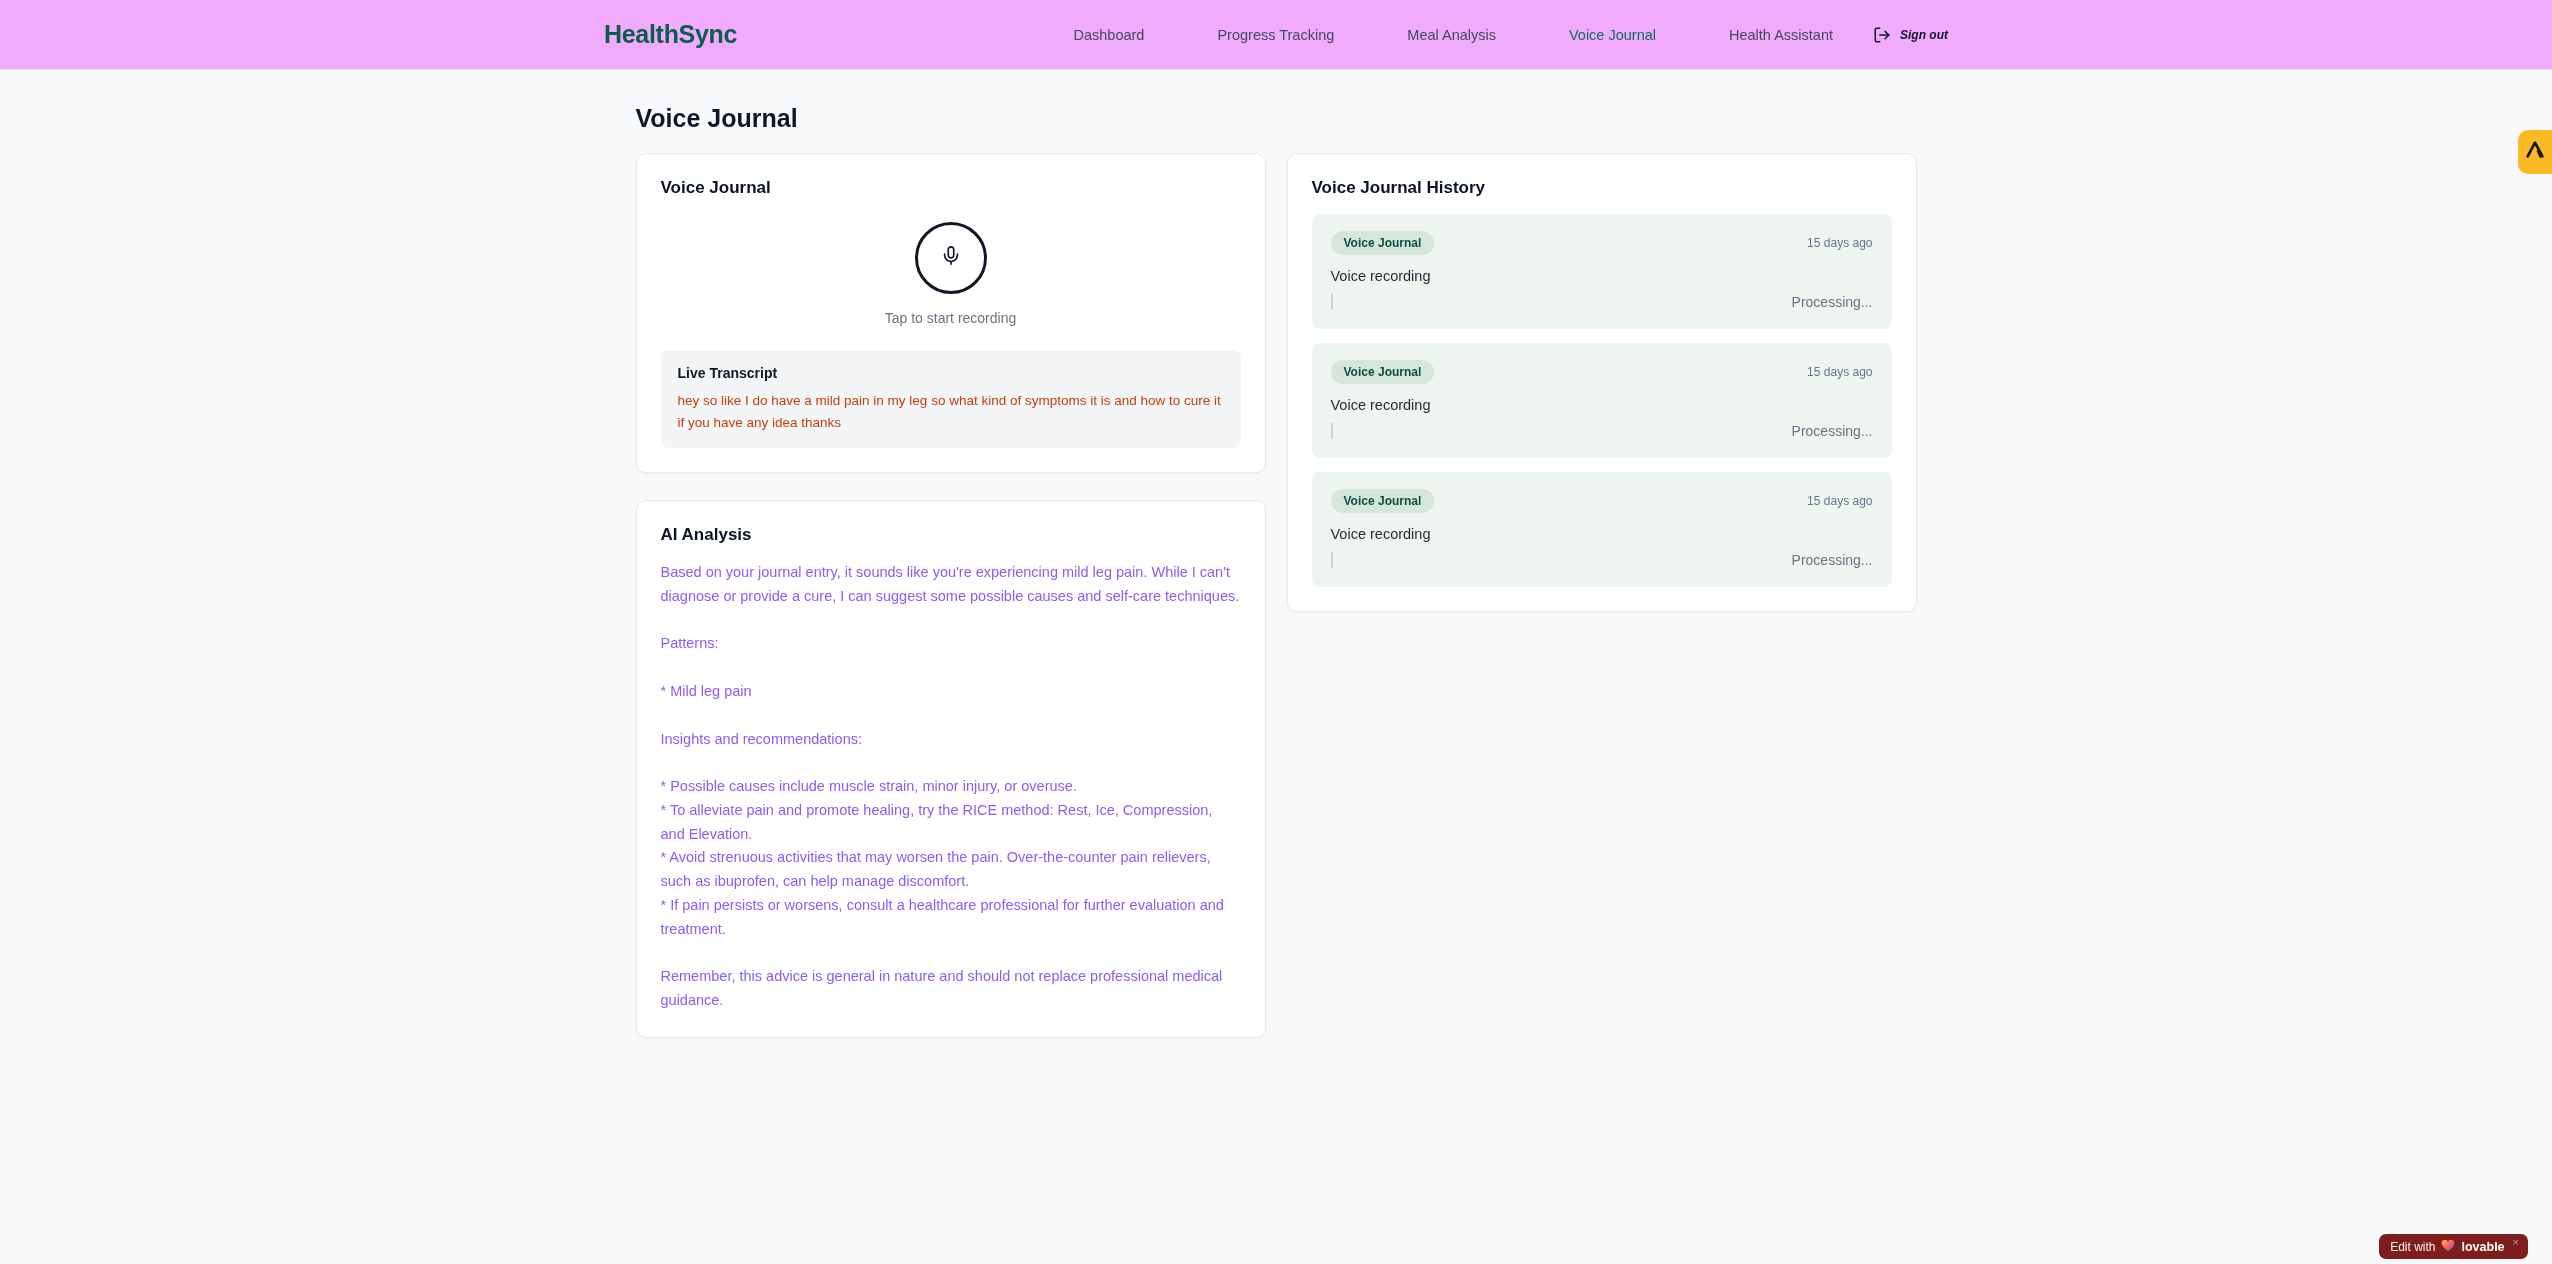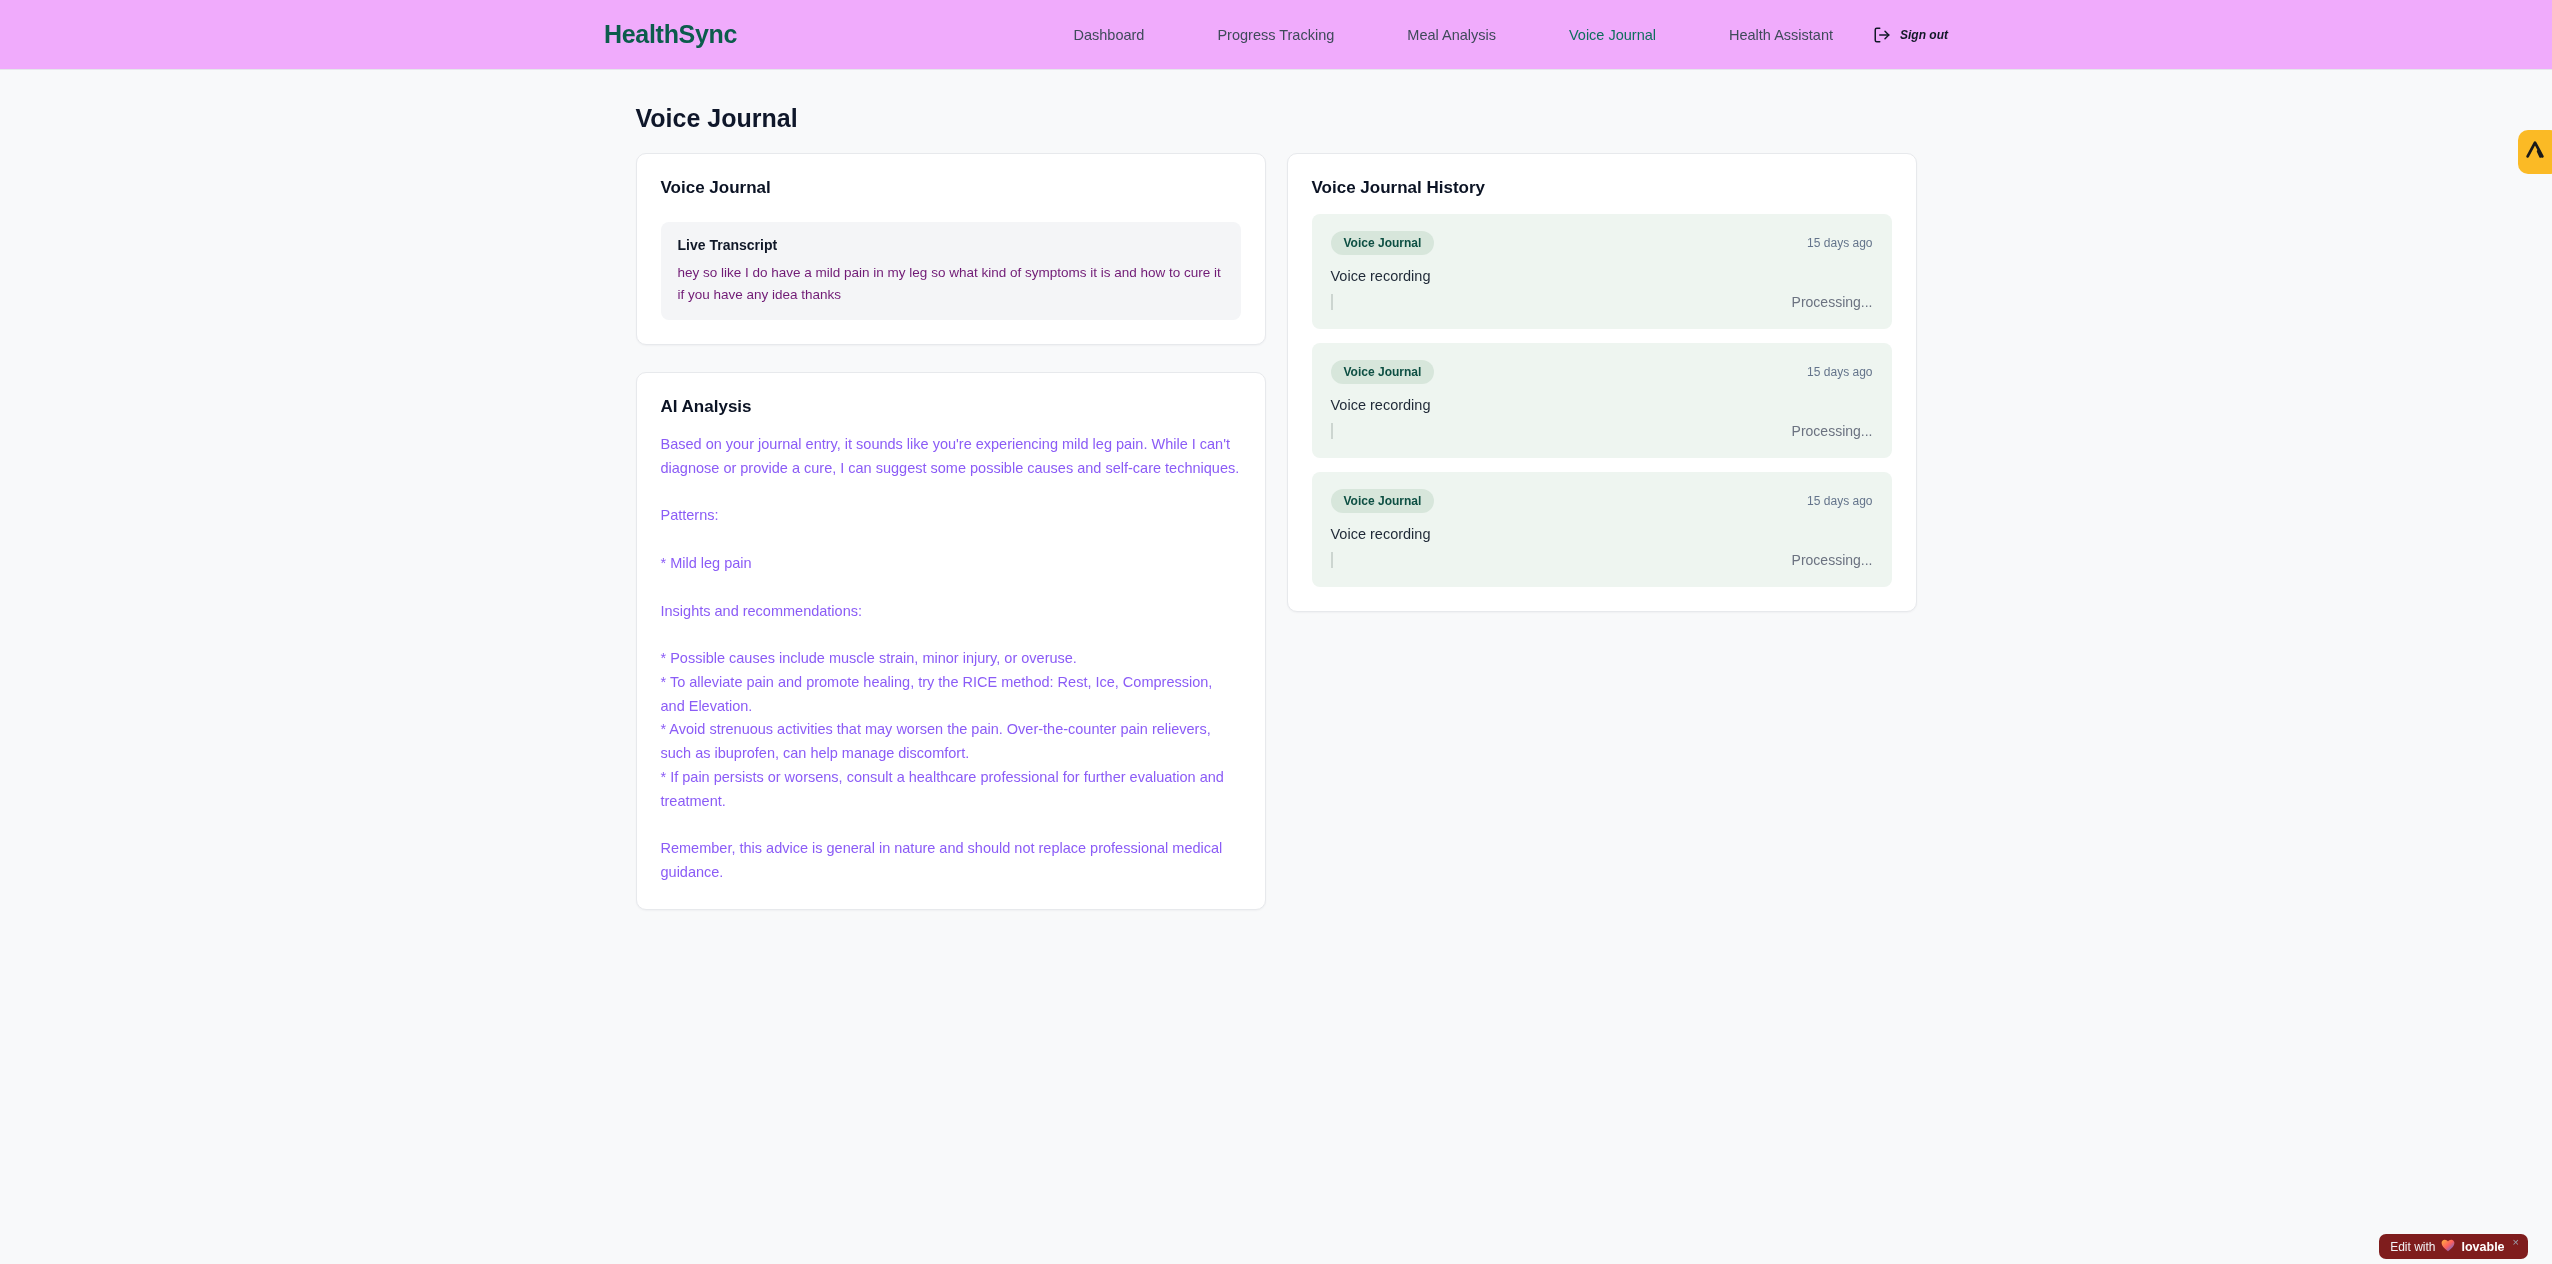--- a/index.html
+++ b/index.html
@@ -104,21 +104,21 @@
     margin-top: 24px;
     background: #f4f5f7;
     border-radius: 8px;
     padding: 15px 17px;
   }
   .transcript-title {
     font-size: 14px; font-weight: 600; color: #101828;
     margin-bottom: 9px;
   }
   .transcript-text {
-    font-size: 13.5px; color: #701a75; line-height: 1.6;
+    font-size: 13.5px; color: #c2410c; line-height: 1.6;
   }
 
   
   .analysis-body {
     font-size: 14.5px;
     color: #8b5cf6;
     line-height: 1.64;
     white-space: pre-line;
     margin-top: 2px;
   }
@@ -218,20 +218,32 @@
 
 <div class="main">
   <div class="page-title">Voice Journal</div>
 
   <div class="columns">
 
     <div class="col-left">
 
       <div class="card">
         <div class="card-title">Voice Journal</div>
+        <div class="recorder-center">
+          <div class="mic-button">
+            <span>
+              <svg width="22" height="22" viewBox="0 0 24 24" fill="none" stroke="#101828" stroke-width="1.8" stroke-linecap="round" stroke-linejoin="round">
+                <rect x="9" y="2" width="6" height="12" rx="3"></rect>
+                <path d="M19 10v1a7 7 0 0 1-14 0v-1"></path>
+                <line x1="12" y1="18" x2="12" y2="21"></line>
+              </svg>
+            </span>
+          </div>
+          <div class="tap-hint">Tap to start recording</div>
+        </div>
         <div class="transcript-box">
           <div class="transcript-title">Live Transcript</div>
           <div class="transcript-text">hey so like I do have a mild pain in my leg so what kind of symptoms it is and how to cure it if you have any idea thanks</div>
         </div>
       </div>
 
       <div class="card">
         <div class="card-title">AI Analysis</div>
         <div class="analysis-body">Based on your journal entry, it sounds like you're experiencing mild leg pain. While I can't diagnose or provide a cure, I can suggest some possible causes and self-care techniques.
 

